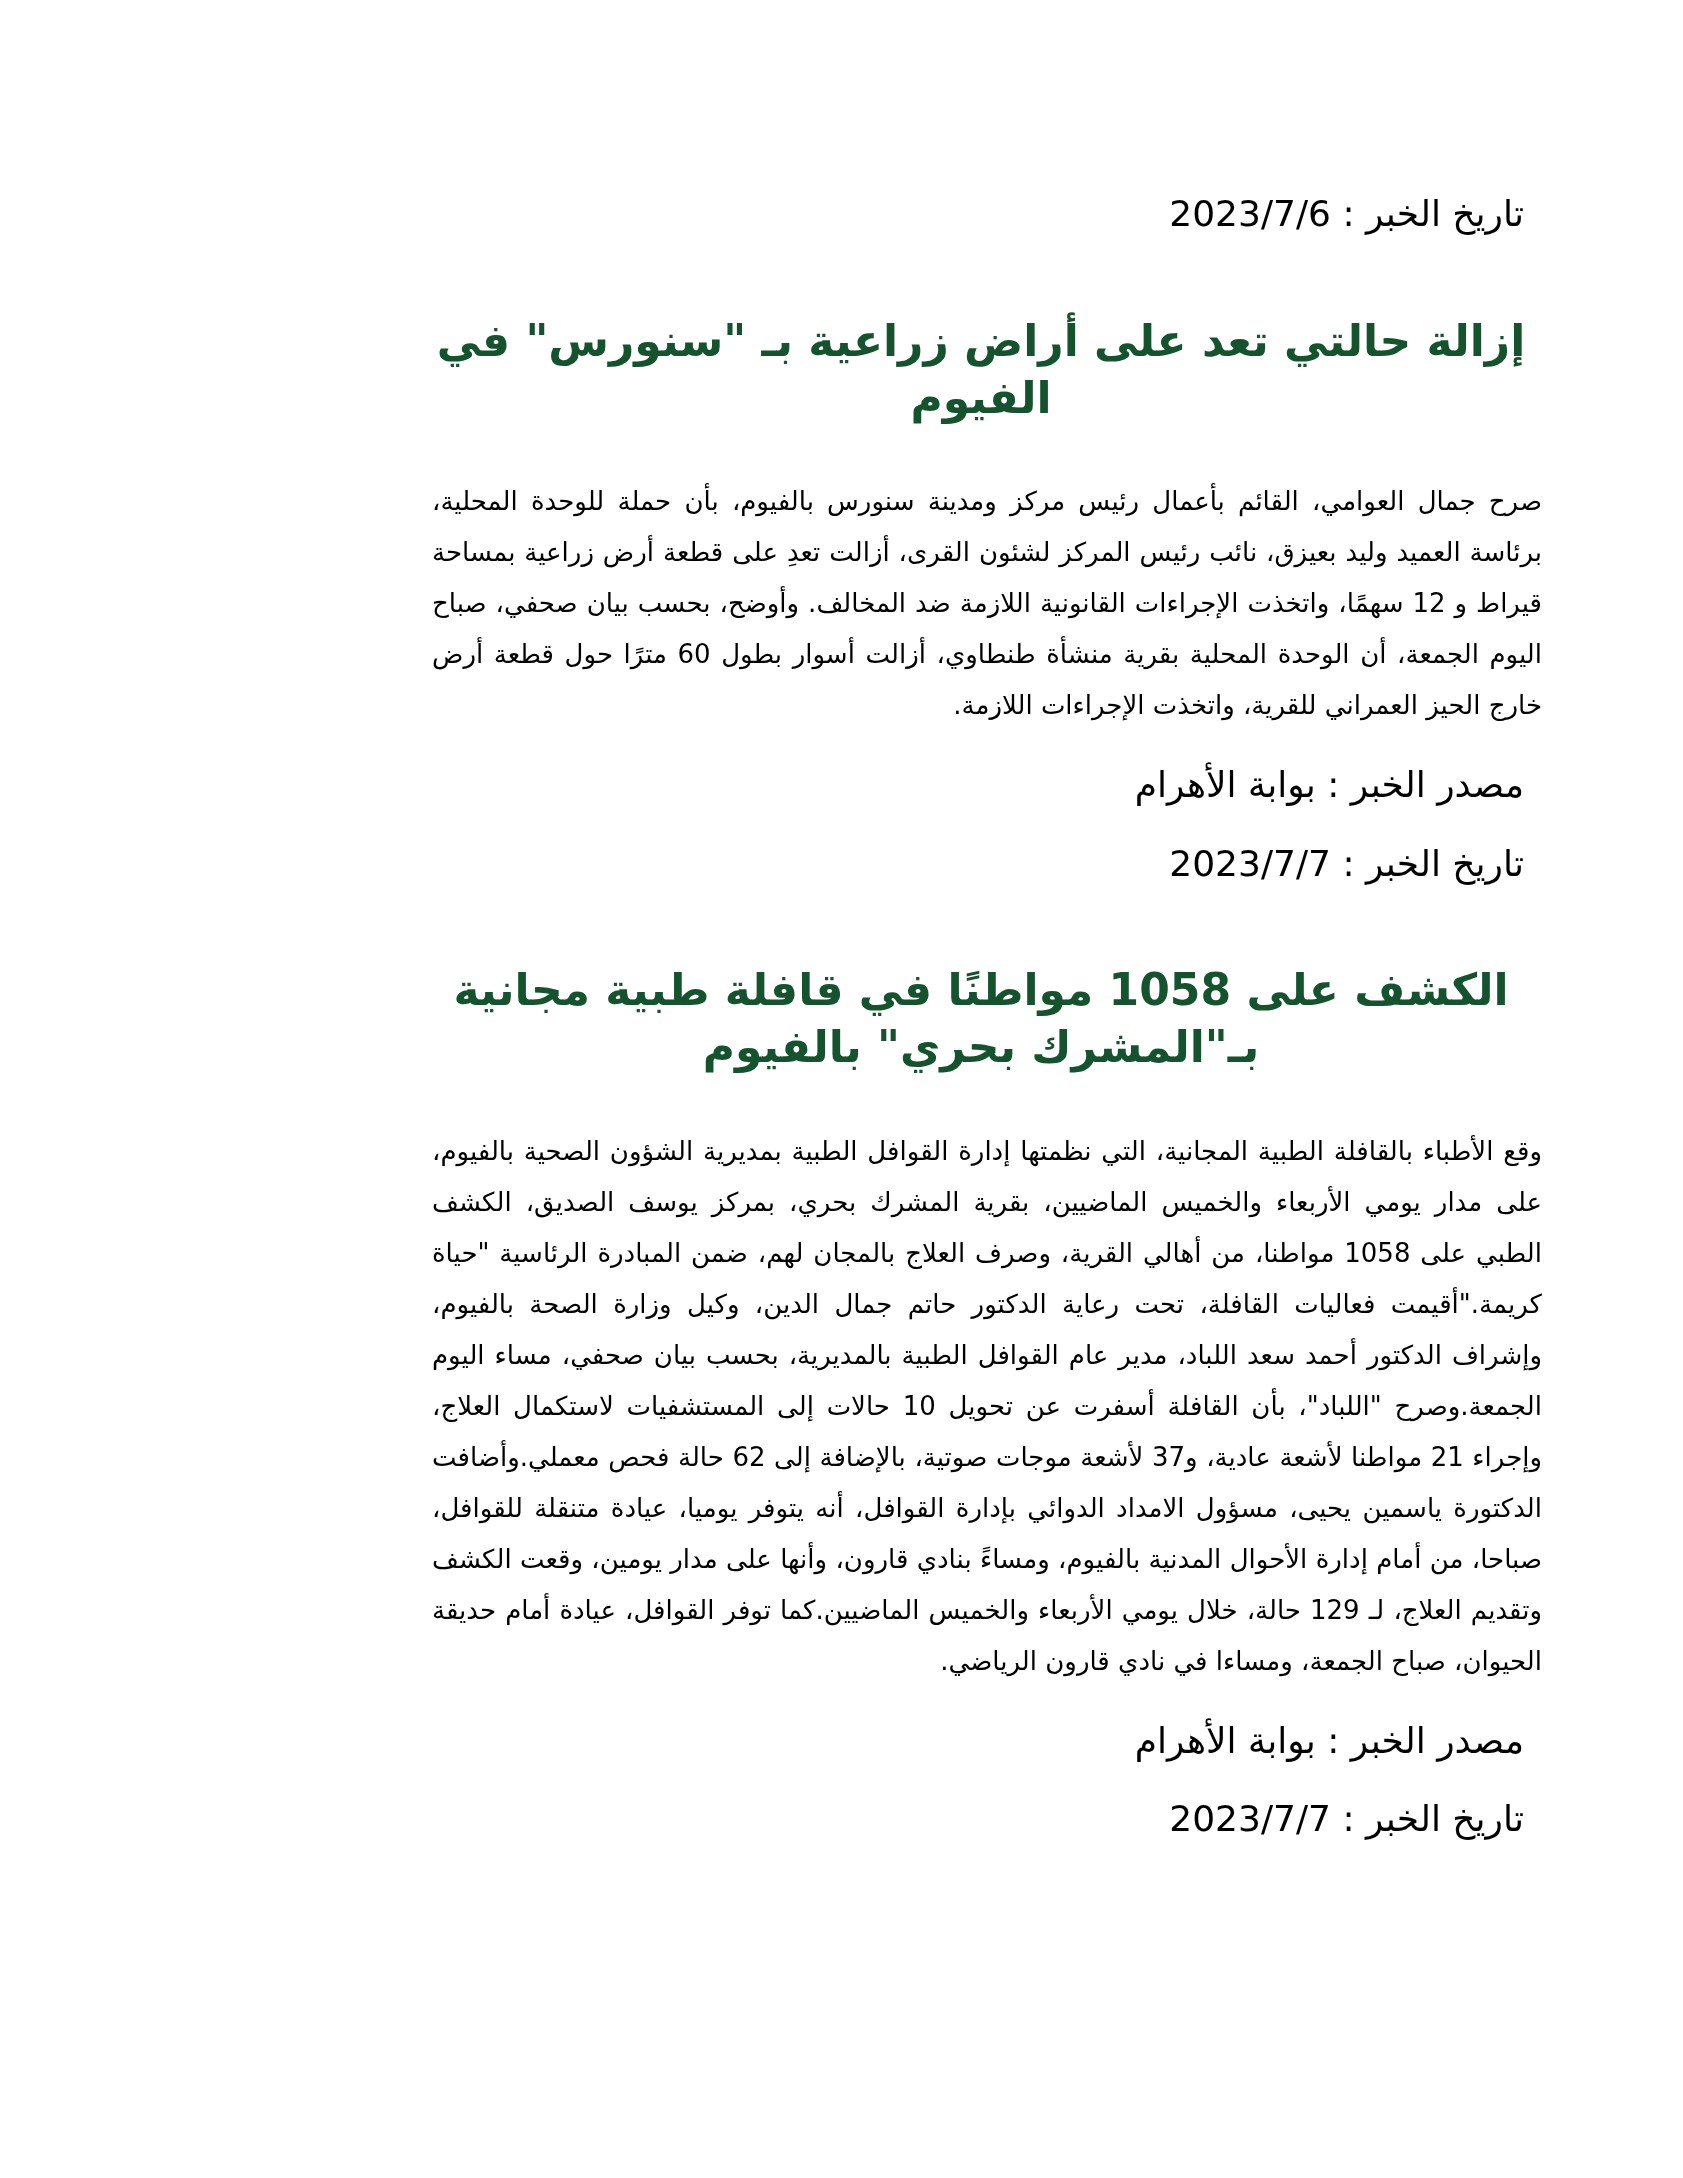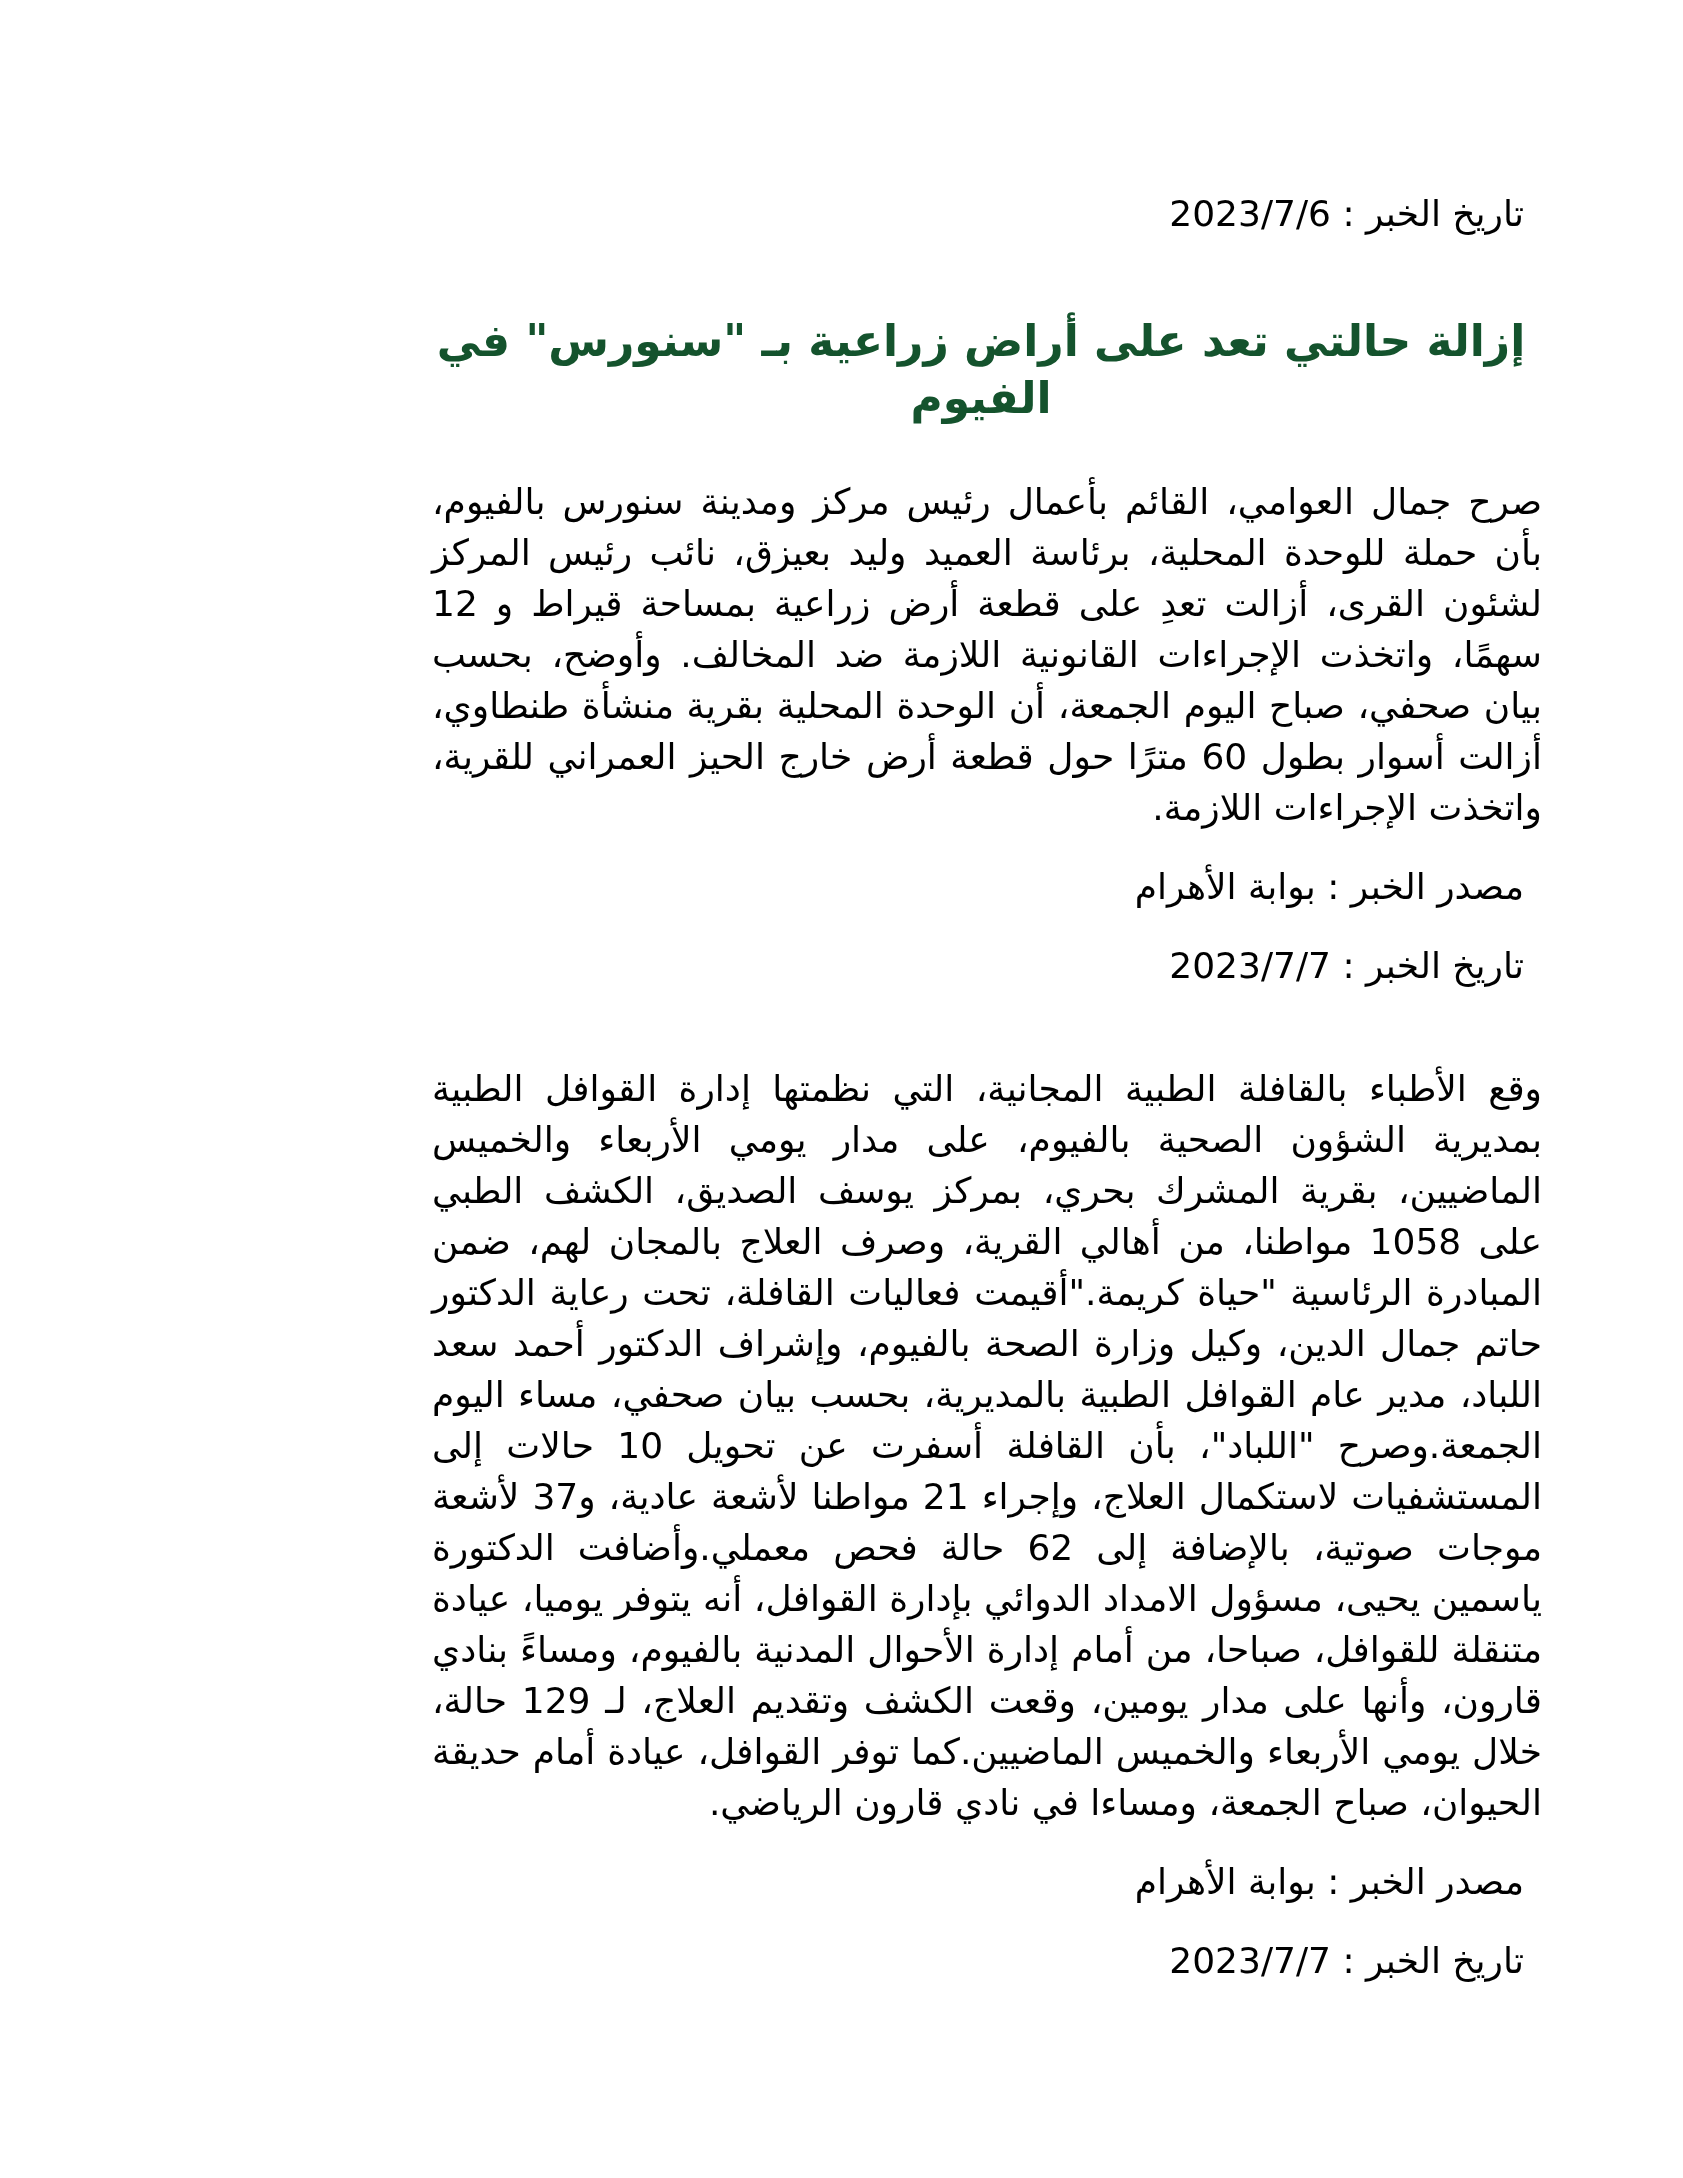--- a/index.html
+++ b/index.html
@@ -34,21 +34,21 @@
   }
   .headline {
     font-size: 44px;
     font-weight: bold;
     color: #14532d;
     text-align: center;
     line-height: 1.3;
     margin: 0 0 50px 0;
   }
   .body-text {
-    font-size: 36px;
+    font-size: 26px;
     line-height: 51px;
     text-align: justify;
     text-justify: inter-word;
     margin: 0 0 30px 12px;
   }
 </style>
 </head>
 <body>
 
 <div class="page">
@@ -56,20 +56,21 @@
   <p class="meta date-line">تاريخ الخبر : 2023/7/6</p>
 
   <h1 class="headline">إزالة حالتي تعد على أراض زراعية بـ "سنورس" في الفيوم</h1>
 
   <p class="body-text">صرح جمال العوامي، القائم بأعمال رئيس مركز ومدينة سنورس بالفيوم، بأن حملة للوحدة المحلية، برئاسة العميد وليد بعيزق، نائب رئيس المركز لشئون القرى، أزالت تعدِ على قطعة أرض زراعية بمساحة قيراط و 12 سهمًا، واتخذت الإجراءات القانونية اللازمة ضد المخالف. وأوضح، بحسب بيان صحفي، صباح اليوم الجمعة، أن الوحدة المحلية بقرية منشأة طنطاوي، أزالت أسوار بطول 60 مترًا حول قطعة أرض خارج الحيز العمراني للقرية، واتخذت الإجراءات اللازمة.</p>
 
   <p class="meta source-line">مصدر الخبر : بوابة الأهرام</p>
 
   <p class="meta date-line">تاريخ الخبر : 2023/7/7</p>
 
+  <h1 class="headline">الكشف على 1058 مواطنًا في قافلة طبية مجانية بـ"المشرك بحري" بالفيوم</h1>
 
   <p class="body-text">وقع الأطباء بالقافلة الطبية المجانية، التي نظمتها إدارة القوافل الطبية بمديرية الشؤون الصحية بالفيوم، على مدار يومي الأربعاء والخميس الماضيين، بقرية المشرك بحري، بمركز يوسف الصديق، الكشف الطبي على 1058 مواطنا، من أهالي القرية، وصرف العلاج بالمجان لهم، ضمن المبادرة الرئاسية "حياة كريمة."أقيمت فعاليات القافلة، تحت رعاية الدكتور حاتم جمال الدين، وكيل وزارة الصحة بالفيوم، وإشراف الدكتور أحمد سعد اللباد، مدير عام القوافل الطبية بالمديرية، بحسب بيان صحفي، مساء اليوم الجمعة.وصرح "اللباد"، بأن القافلة أسفرت عن تحويل 10 حالات إلى المستشفيات لاستكمال العلاج، وإجراء 21 مواطنا لأشعة عادية، و37 لأشعة موجات صوتية، بالإضافة إلى 62 حالة فحص معملي.وأضافت الدكتورة ياسمين يحيى، مسؤول الامداد الدوائي بإدارة القوافل، أنه يتوفر يوميا، عيادة متنقلة للقوافل، صباحا، من أمام إدارة الأحوال المدنية بالفيوم، ومساءً بنادي قارون، وأنها على مدار يومين، وقعت الكشف وتقديم العلاج، لـ 129 حالة، خلال يومي الأربعاء والخميس الماضيين.كما توفر القوافل، عيادة أمام حديقة الحيوان، صباح الجمعة، ومساءا في نادي قارون الرياضي.</p>
 
   <p class="meta source-line">مصدر الخبر : بوابة الأهرام</p>
 
   <p class="meta date-line">تاريخ الخبر : 2023/7/7</p>
 
 </div>
 
 

